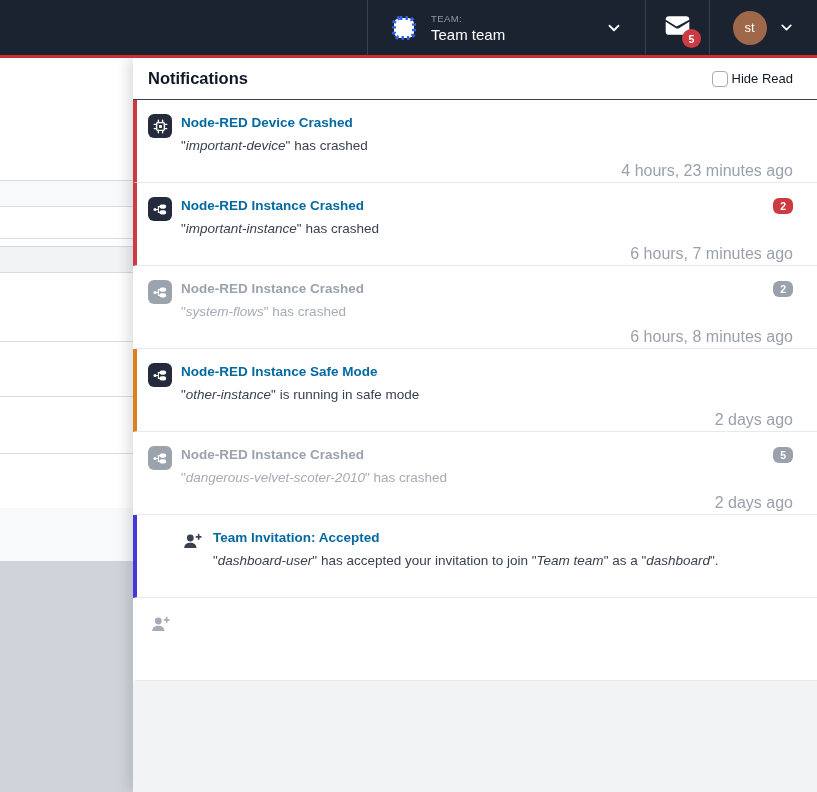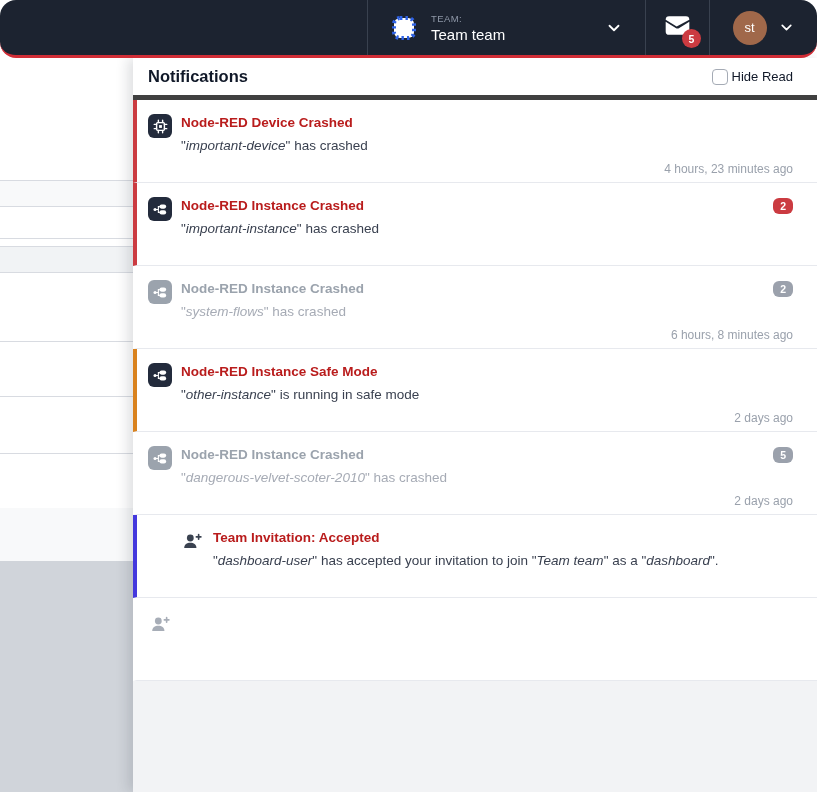--- a/index.html
+++ b/index.html
@@ -8,21 +8,21 @@
     font-family:"Liberation Sans", sans-serif;
     background:#fff; position:relative;
     -webkit-font-smoothing:antialiased;
   }
 
   
   .header {
     position:absolute; top:0; left:0; width:817px; height:58px;
     background:var(--header-bg,#1c2330);
     border-bottom:3px solid var(--topline-red,#d12d36);
-    display:flex; align-items:stretch; z-index:5;border-radius:16px;
+    display:flex; align-items:stretch; z-index:5;
   }
   .header .spacer { flex:1; }
   .hsep { border-left:1px solid #39414f; }
   .team-select {
     width:278px; display:flex; align-items:center; gap:13px;
     padding:0 22px; cursor:pointer;
   }
   .team-icon-svg { flex:0 0 auto; display:block; }
   .team-labels { display:flex; flex-direction:column; gap:2px; }
   .team-label { font-size:9.5px; letter-spacing:.4px; color:#8f98a8; text-transform:uppercase; }
@@ -66,21 +66,21 @@
   
   .panel {
     position:absolute; top:58px; left:133px; right:0; bottom:0;
     background:#f2f3f5; z-index:3;
     box-shadow:-5px 0 12px rgba(20,25,40,.14);
     display:flex; flex-direction:column;
   }
   .panel-header {
     height:42px; background:#fff; flex:0 0 auto;
     display:flex; align-items:center; justify-content:space-between;
-    padding:0 24px 0 15px; border-bottom:5px solid #404040;
+    padding:0 24px 0 15px; border-bottom:1px solid #404040;
   }
   .panel-title { font-size:16.5px; font-weight:700; color:#101828; }
   .hide-read { display:flex; align-items:center; gap:4px; cursor:pointer; }
   .checkbox {
     width:16px; height:16px; background:#fff;
     border:1px solid #a5abb5; border-radius:4px;
   }
   .hide-read-label { font-size:13px; color:#101828; }
 
   .notif-list { flex:1; overflow:hidden; }
@@ -98,32 +98,32 @@
   .nicon.boxed { border-radius:6px; color:#fff; }
   .notif.unread .nicon.boxed { background:#232b3c; }
   .notif.read   .nicon.boxed { background:#9ba3ad; }
   .notif.unread .nicon.bare { color:#3a4250; }
   .notif.read   .nicon.bare { color:#a7adb7; }
   .nicon svg { display:block; }
 
   .nbody { flex:1; display:flex; flex-direction:column; min-width:0; }
   .nrow { display:flex; align-items:center; justify-content:space-between; }
   .ntitle { font-size:13.5px; font-weight:600; line-height:19px; }
-  .notif.unread .ntitle { color:#b91c1c;text-align:center; }
+  .notif.unread .ntitle { color:#0369a1;text-align:center; }
   .notif.read   .ntitle { color:#9ba3ad; }
   .nbadge {
     flex:0 0 auto; margin-left:12px;
     font-size:10.5px; font-weight:700; color:#fff;
     padding:2px 7px; border-radius:6px;
   }
   .nmsg { font-size:13.5px; line-height:19px; margin-top:4px;
           white-space:nowrap; overflow:hidden; text-overflow:ellipsis; }
   .notif.unread .nmsg { color:#3a4150; }
   .notif.read   .nmsg { color:#a6abb5; }
-  .ntime { margin-top:7px; text-align:right; font-size:12px; color:#9aa1ac; }
+  .ntime { margin-top:7px; text-align:right; font-size:16px; color:#9aa1ac; }
 </style>
 </head>
 <body>
 
 <div class="bg-page">
   <div class="bg-band b1"></div>
   <div class="ln" style="top:180px"></div>
   <div class="ln" style="top:188px"></div>
   <div class="bg-band b2"></div>
   <div class="ln" style="top:283px"></div>
@@ -209,20 +209,21 @@
         <rect x="10.5" y="13.2" width="9.5" height="6" rx="3"></rect>
       </svg>
 
     </div>
     <div class="nbody">
       <div class="nrow">
         <span class="ntitle">Node-RED Instance Crashed</span>
         <span class="nbadge" style="background: rgb(203, 59, 65);">2</span>
       </div>
       <div class="nmsg"><span>"</span><i>important-instance</i><span>" has crashed</span></div>
+      <div class="ntime">6 hours, 7 minutes ago</div>
     </div>
   </div>
       <div class="notif read">
     <div class="nicon boxed">
 
       <svg width="17" height="17" viewBox="0 0 24 24" fill="currentColor">
         <circle cx="4.3" cy="12" r="2.2"></circle>
         <path d="M4.3 12h4.7M9 12V8h2M9 12v4h2" stroke="currentColor" stroke-width="1.6" fill="none"></path>
         <rect x="10.5" y="4.8" width="9.5" height="6" rx="3"></rect>
         <rect x="10.5" y="13.2" width="9.5" height="6" rx="3"></rect>

